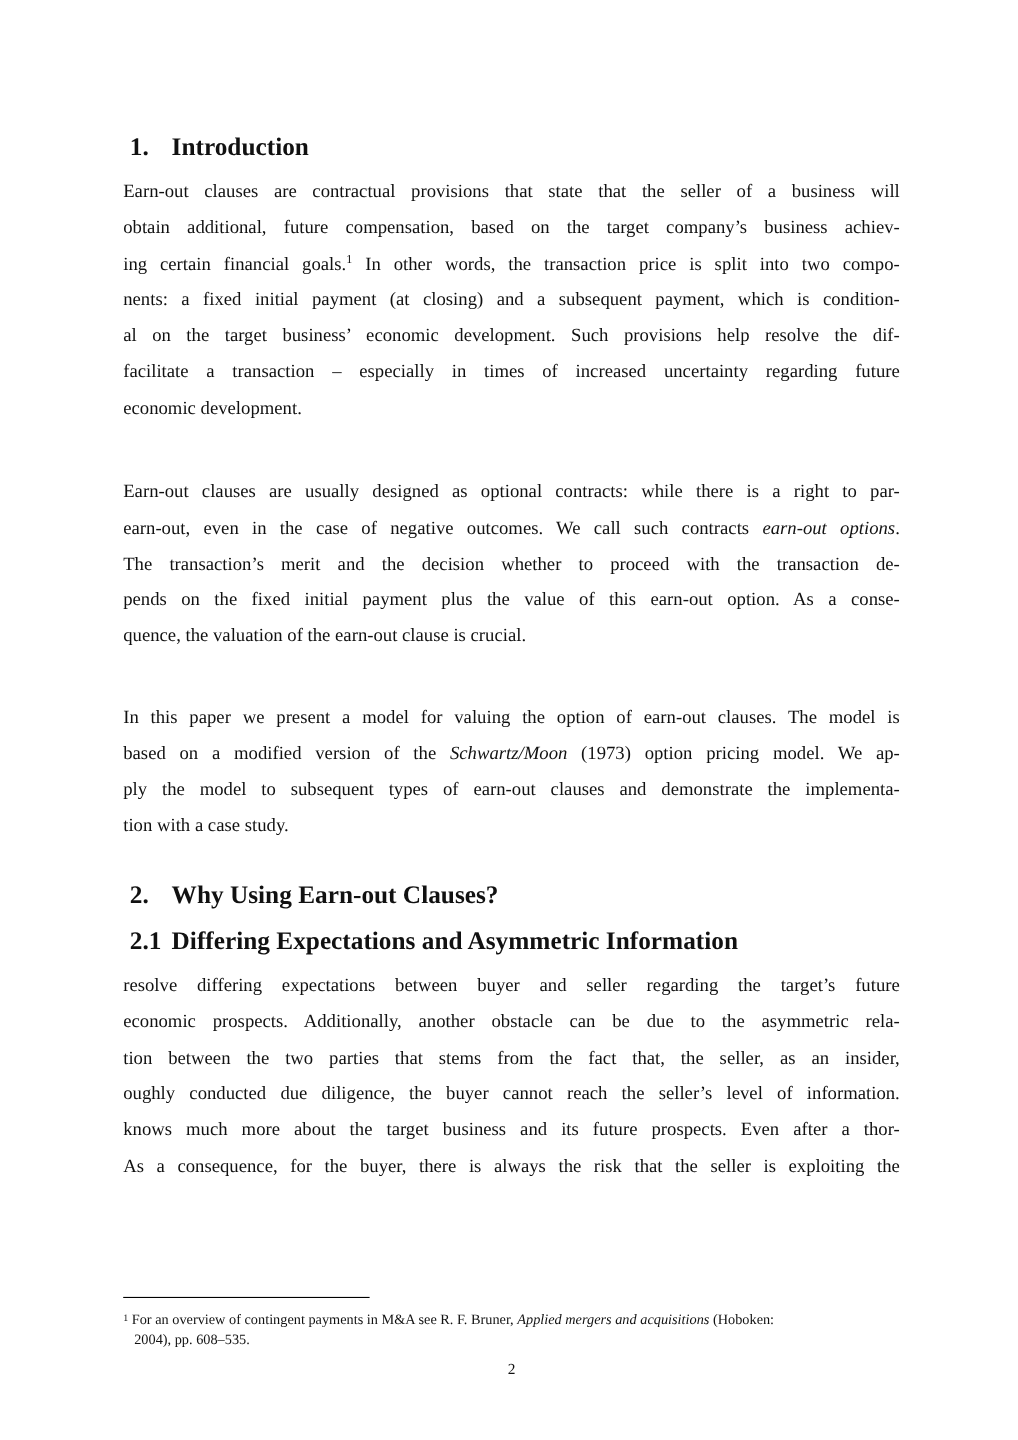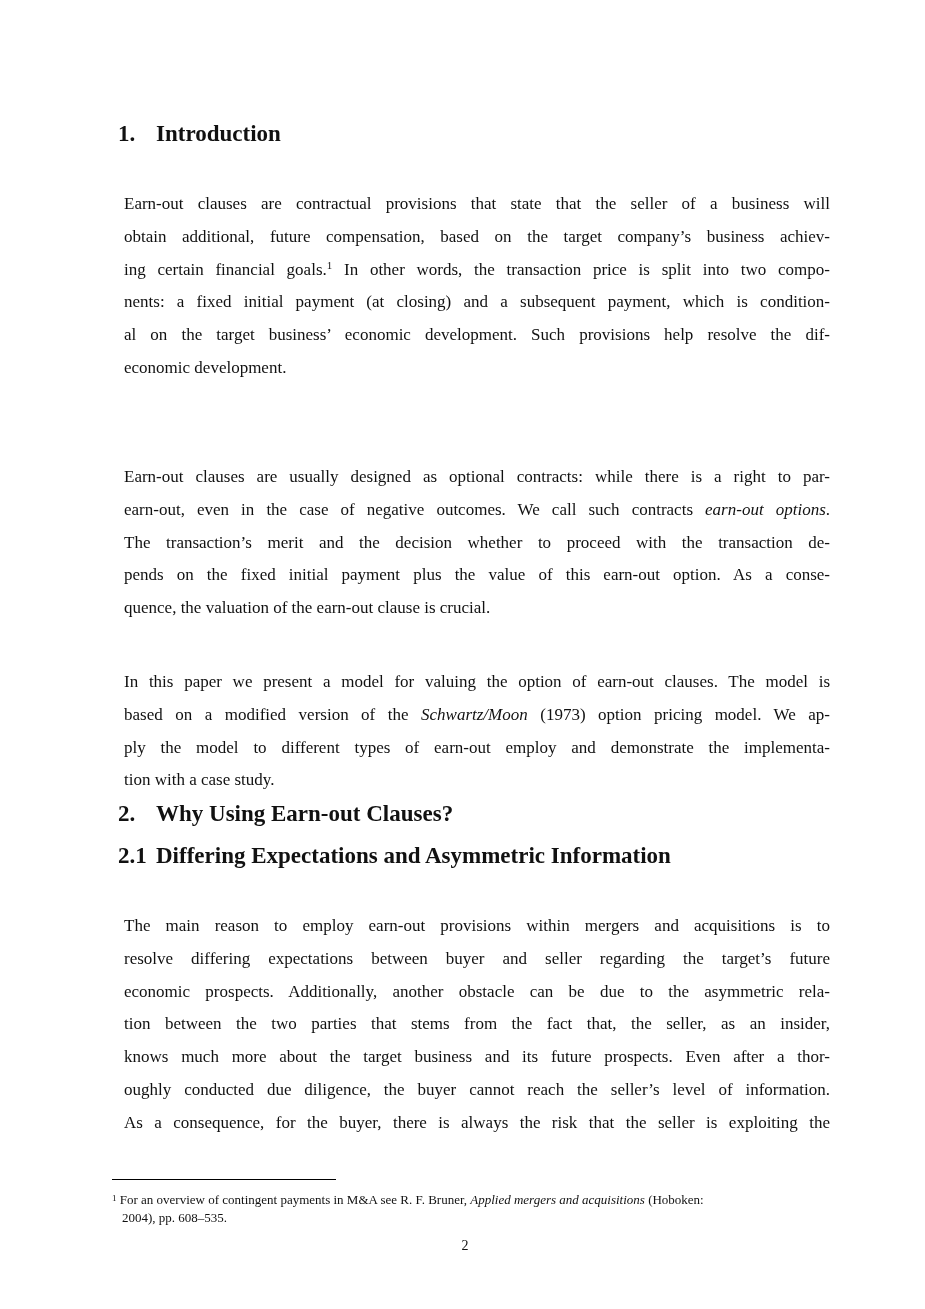--- a/index.html
+++ b/index.html
@@ -1,21 +1,21 @@
 <!DOCTYPE html>
 <html><head>
 <meta charset="utf-8">
 <style>
   html, body { margin: 0; padding: 0; background: #ffffff; }
   body { width: 925px; height: 1309px; position: relative; overflow: hidden;
          font-family: "Liberation Serif", "DejaVu Serif", serif; color: #111; }
   .page { position: absolute; left: 112px; top: 0; width: 706px; }
   .heading { position: absolute; left: 6px; font-weight: bold; font-size: 23px; white-space: nowrap; }
   .heading .num { display: inline-block; width: 38px; }
-  .para { position: absolute; left: 12px; width: 706px; font-size: 17px; line-height: 32.8px; margin-top: 30px; }
+  .para { position: absolute; left: 0; width: 706px; font-size: 17px; line-height: 32.8px; }
   .line { display: block; text-align: justify; text-align-last: justify; height: 32.8px; white-space: nowrap; overflow: visible; }
   .line.last { text-align-last: left; }
   sup { font-size: 11px; line-height: 0; vertical-align: 6px; }
   .rule { position: absolute; left: 0; top: 1179px; width: 224px; height: 1px; background: #000; }
   .footnote { position: absolute; left: 0; top: 1189px; width: 706px; font-size: 13px; line-height: 18px; }
   .footnote .fn-line { display: block; }
   .footnote .indent { padding-left: 10px; }
   .fn-mark { font-size: 9px; vertical-align: 3px; }
   .pagenum { position: absolute; left: 0; width: 706px; top: 1238px; text-align: center; font-size: 14px; }
 </style>
@@ -27,53 +27,53 @@
   <div class="heading" style="top:121px;">
     <span class="num">1.</span><span>Introduction</span>
   </div>
 
   <div class="para" style="top:158px;">
     <span class="line">Earn-out clauses are contractual provisions that state that the seller of a business will</span>
     <span class="line">obtain additional, future compensation, based on the target company’s business achiev-</span>
     <span class="line"><span>ing certain financial goals.</span><sup>1</sup><span> In other words, the transaction price is split into two compo-</span></span>
     <span class="line">nents: a fixed initial payment (at closing) and a subsequent payment, which is condition-</span>
     <span class="line">al on the target business’ economic development. Such provisions help resolve the dif-</span>
+    <span class="line">facilitate a transaction – especially in times of increased uncertainty regarding future</span>
     <span class="line last">economic development.</span>
   </div>
 
   <div class="para" style="top:431px;">
     <span class="line">Earn-out clauses are usually designed as optional contracts: while there is a right to par-</span>
     <span class="line"><span>earn-out, even in the case of negative outcomes. We call such contracts </span><em>earn-out options</em><span>.</span></span>
     <span class="line">The transaction’s merit and the decision whether to proceed with the transaction de-</span>
     <span class="line">pends on the fixed initial payment plus the value of this earn-out option. As a conse-</span>
     <span class="line last">quence, the valuation of the earn-out clause is crucial.</span>
   </div>
 
   <div class="para" style="top:636px;">
     <span class="line">In this paper we present a model for valuing the option of earn-out clauses. The model is</span>
     <span class="line"><span>based on a modified version of the </span><em>Schwartz/Moon</em><span> (1973) option pricing model. We ap-</span></span>
-    <span class="line">ply the model to different types of earn-out employ and demonstrate the implementa-</span>
+    <span class="line">ply the model to subsequent types of earn-out clauses and demonstrate the implementa-</span>
     <span class="line last">tion with a case study.</span>
   </div>
 
   <div class="heading" style="top:801px;">
     <span class="num">2.</span><span>Why Using Earn-out Clauses?</span>
   </div>
 
   <div class="heading" style="top:843px;">
     <span class="num">2.1</span><span>Differing Expectations and Asymmetric Information</span>
   </div>
 
   <div class="para" style="top:880px;">
-    <span class="line">The main reason to employ earn-out provisions within mergers and acquisitions is to</span>
     <span class="line">resolve differing expectations between buyer and seller regarding the target’s future</span>
     <span class="line">economic prospects. Additionally, another obstacle can be due to the asymmetric rela-</span>
     <span class="line">tion between the two parties that stems from the fact that, the seller, as an insider,</span>
+    <span class="line">oughly conducted due diligence, the buyer cannot reach the seller’s level of information.</span>
     <span class="line">knows much more about the target business and its future prospects. Even after a thor-</span>
-    <span class="line">oughly conducted due diligence, the buyer cannot reach the seller’s level of information.</span>
     <span class="line">As a consequence, for the buyer, there is always the risk that the seller is exploiting the</span>
   </div>
 
   <div class="rule"></div>
 
   <div class="footnote">
     <span class="fn-line"><span class="fn-mark">1</span><span> For an overview of contingent payments in M&amp;A see R. F. Bruner, </span><em>Applied mergers and acquisitions</em><span> (Hoboken:</span></span>
     <span class="fn-line indent">2004), pp. 608–535.</span>
   </div>
 

